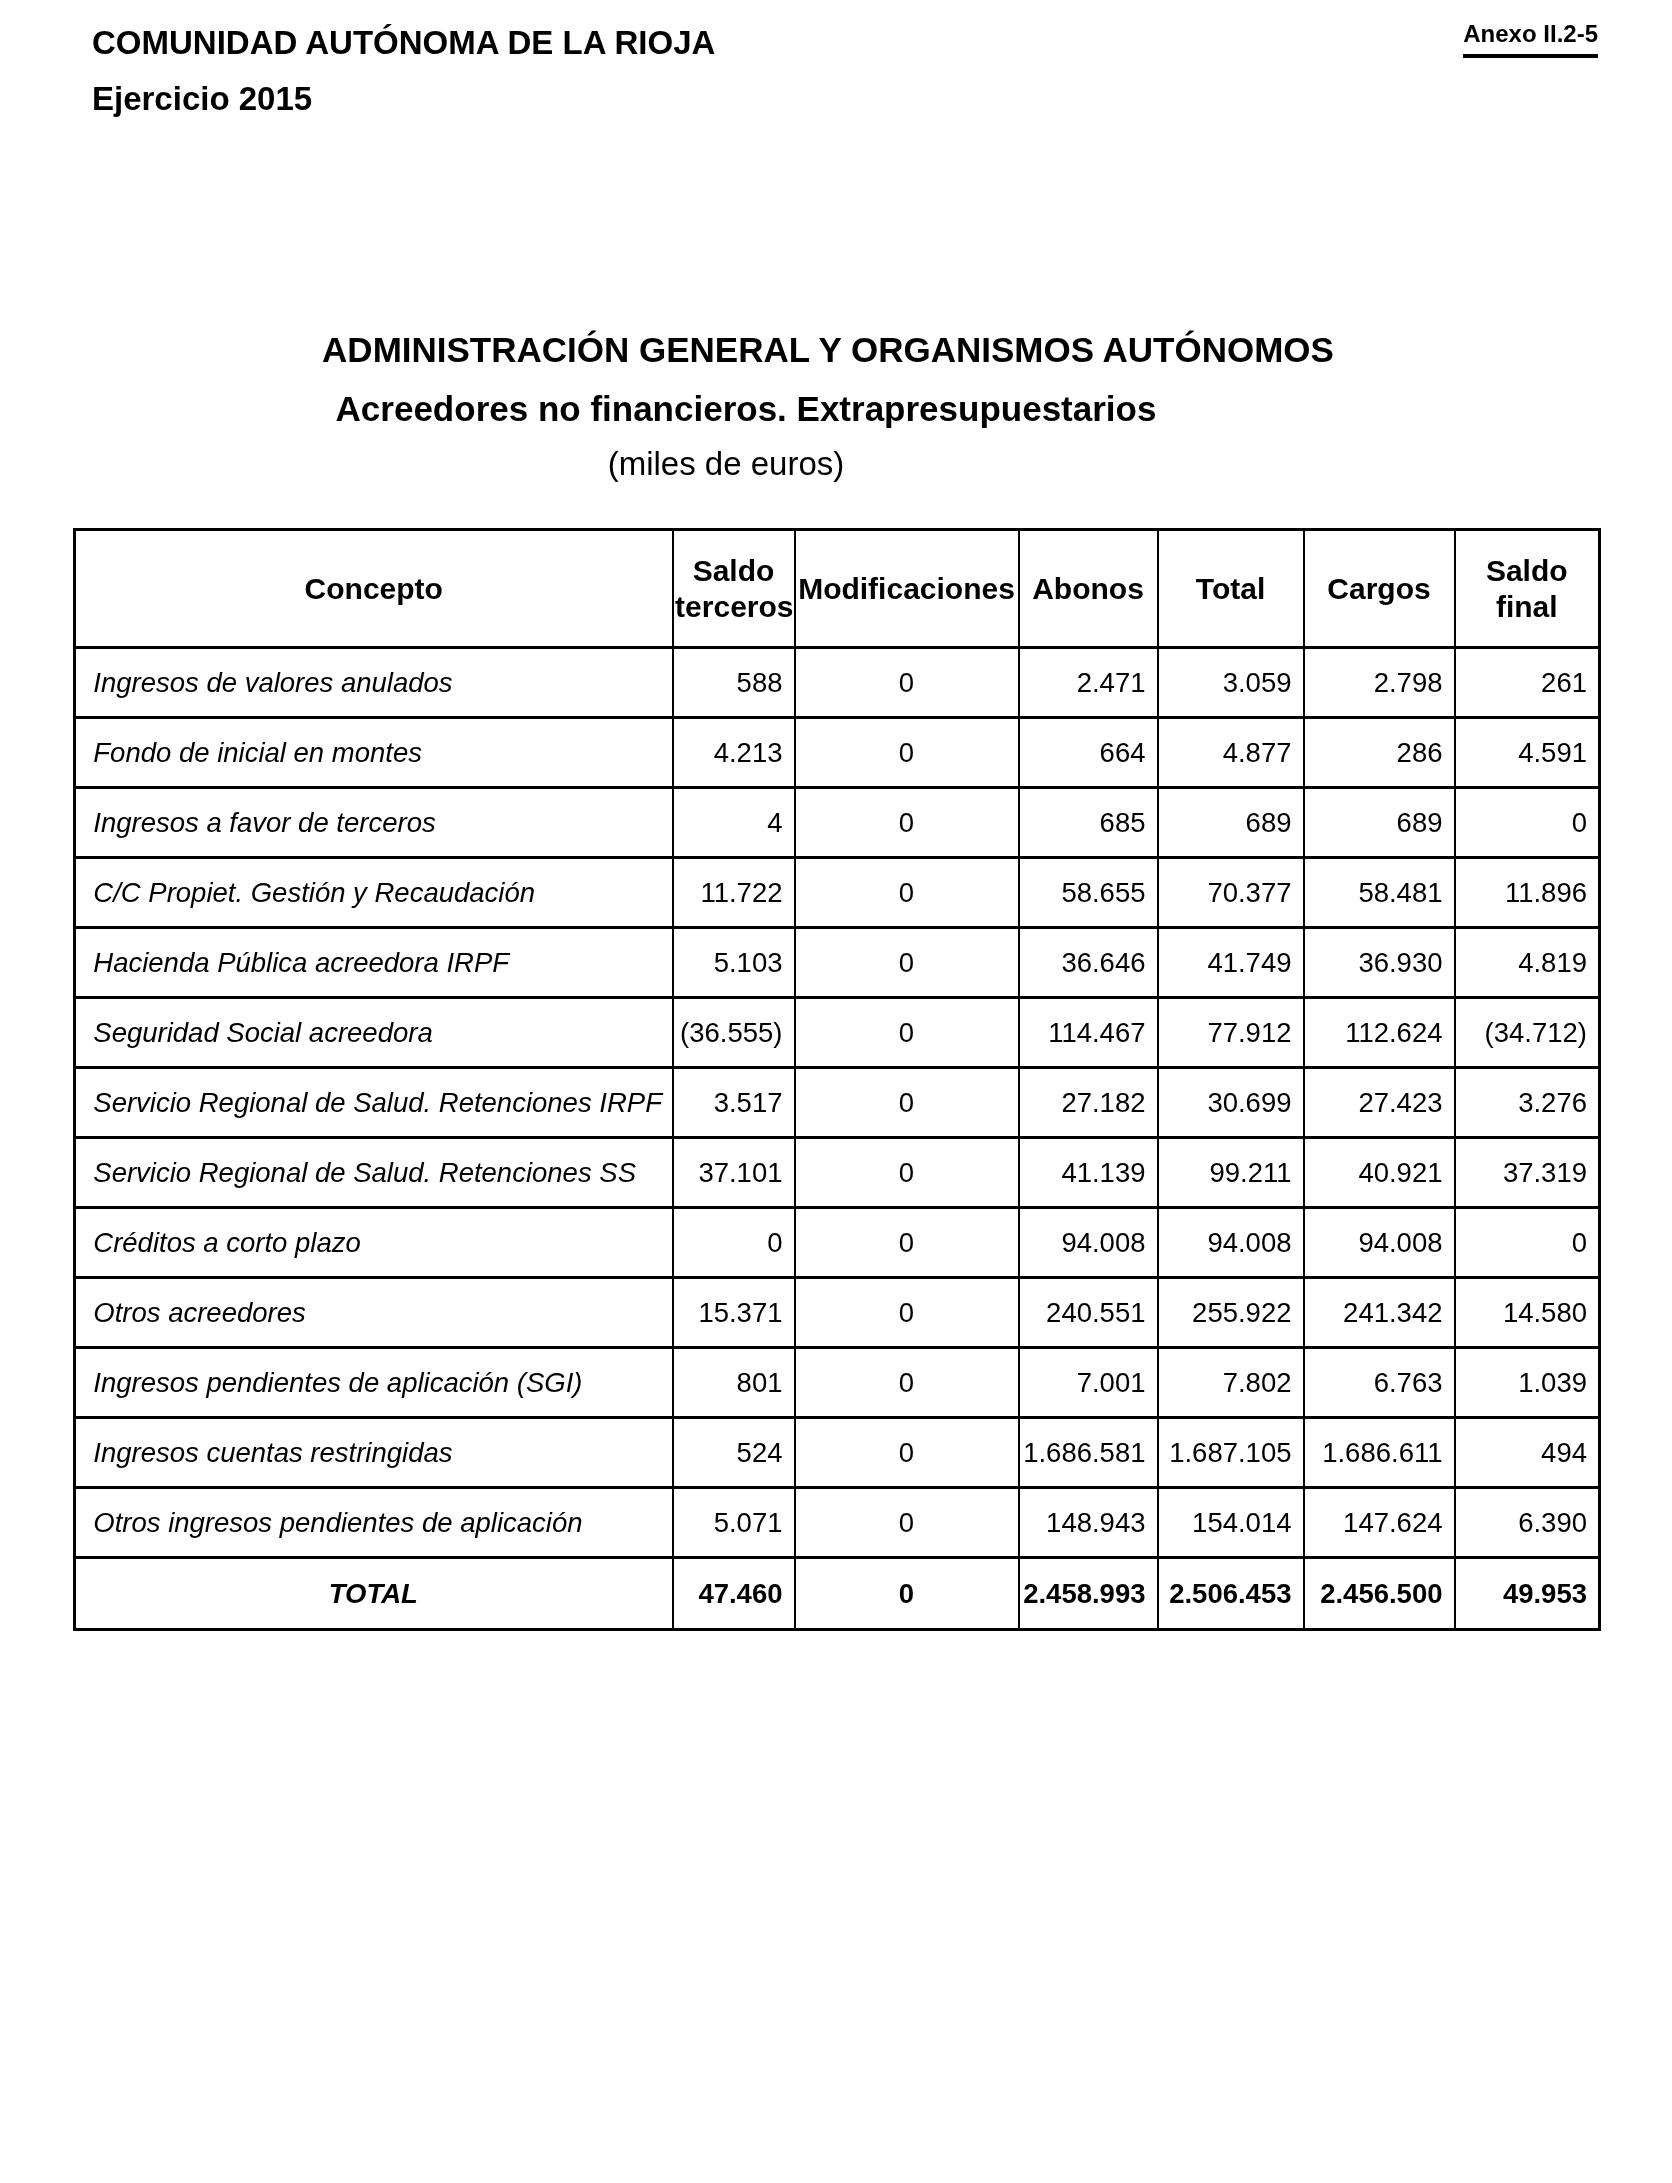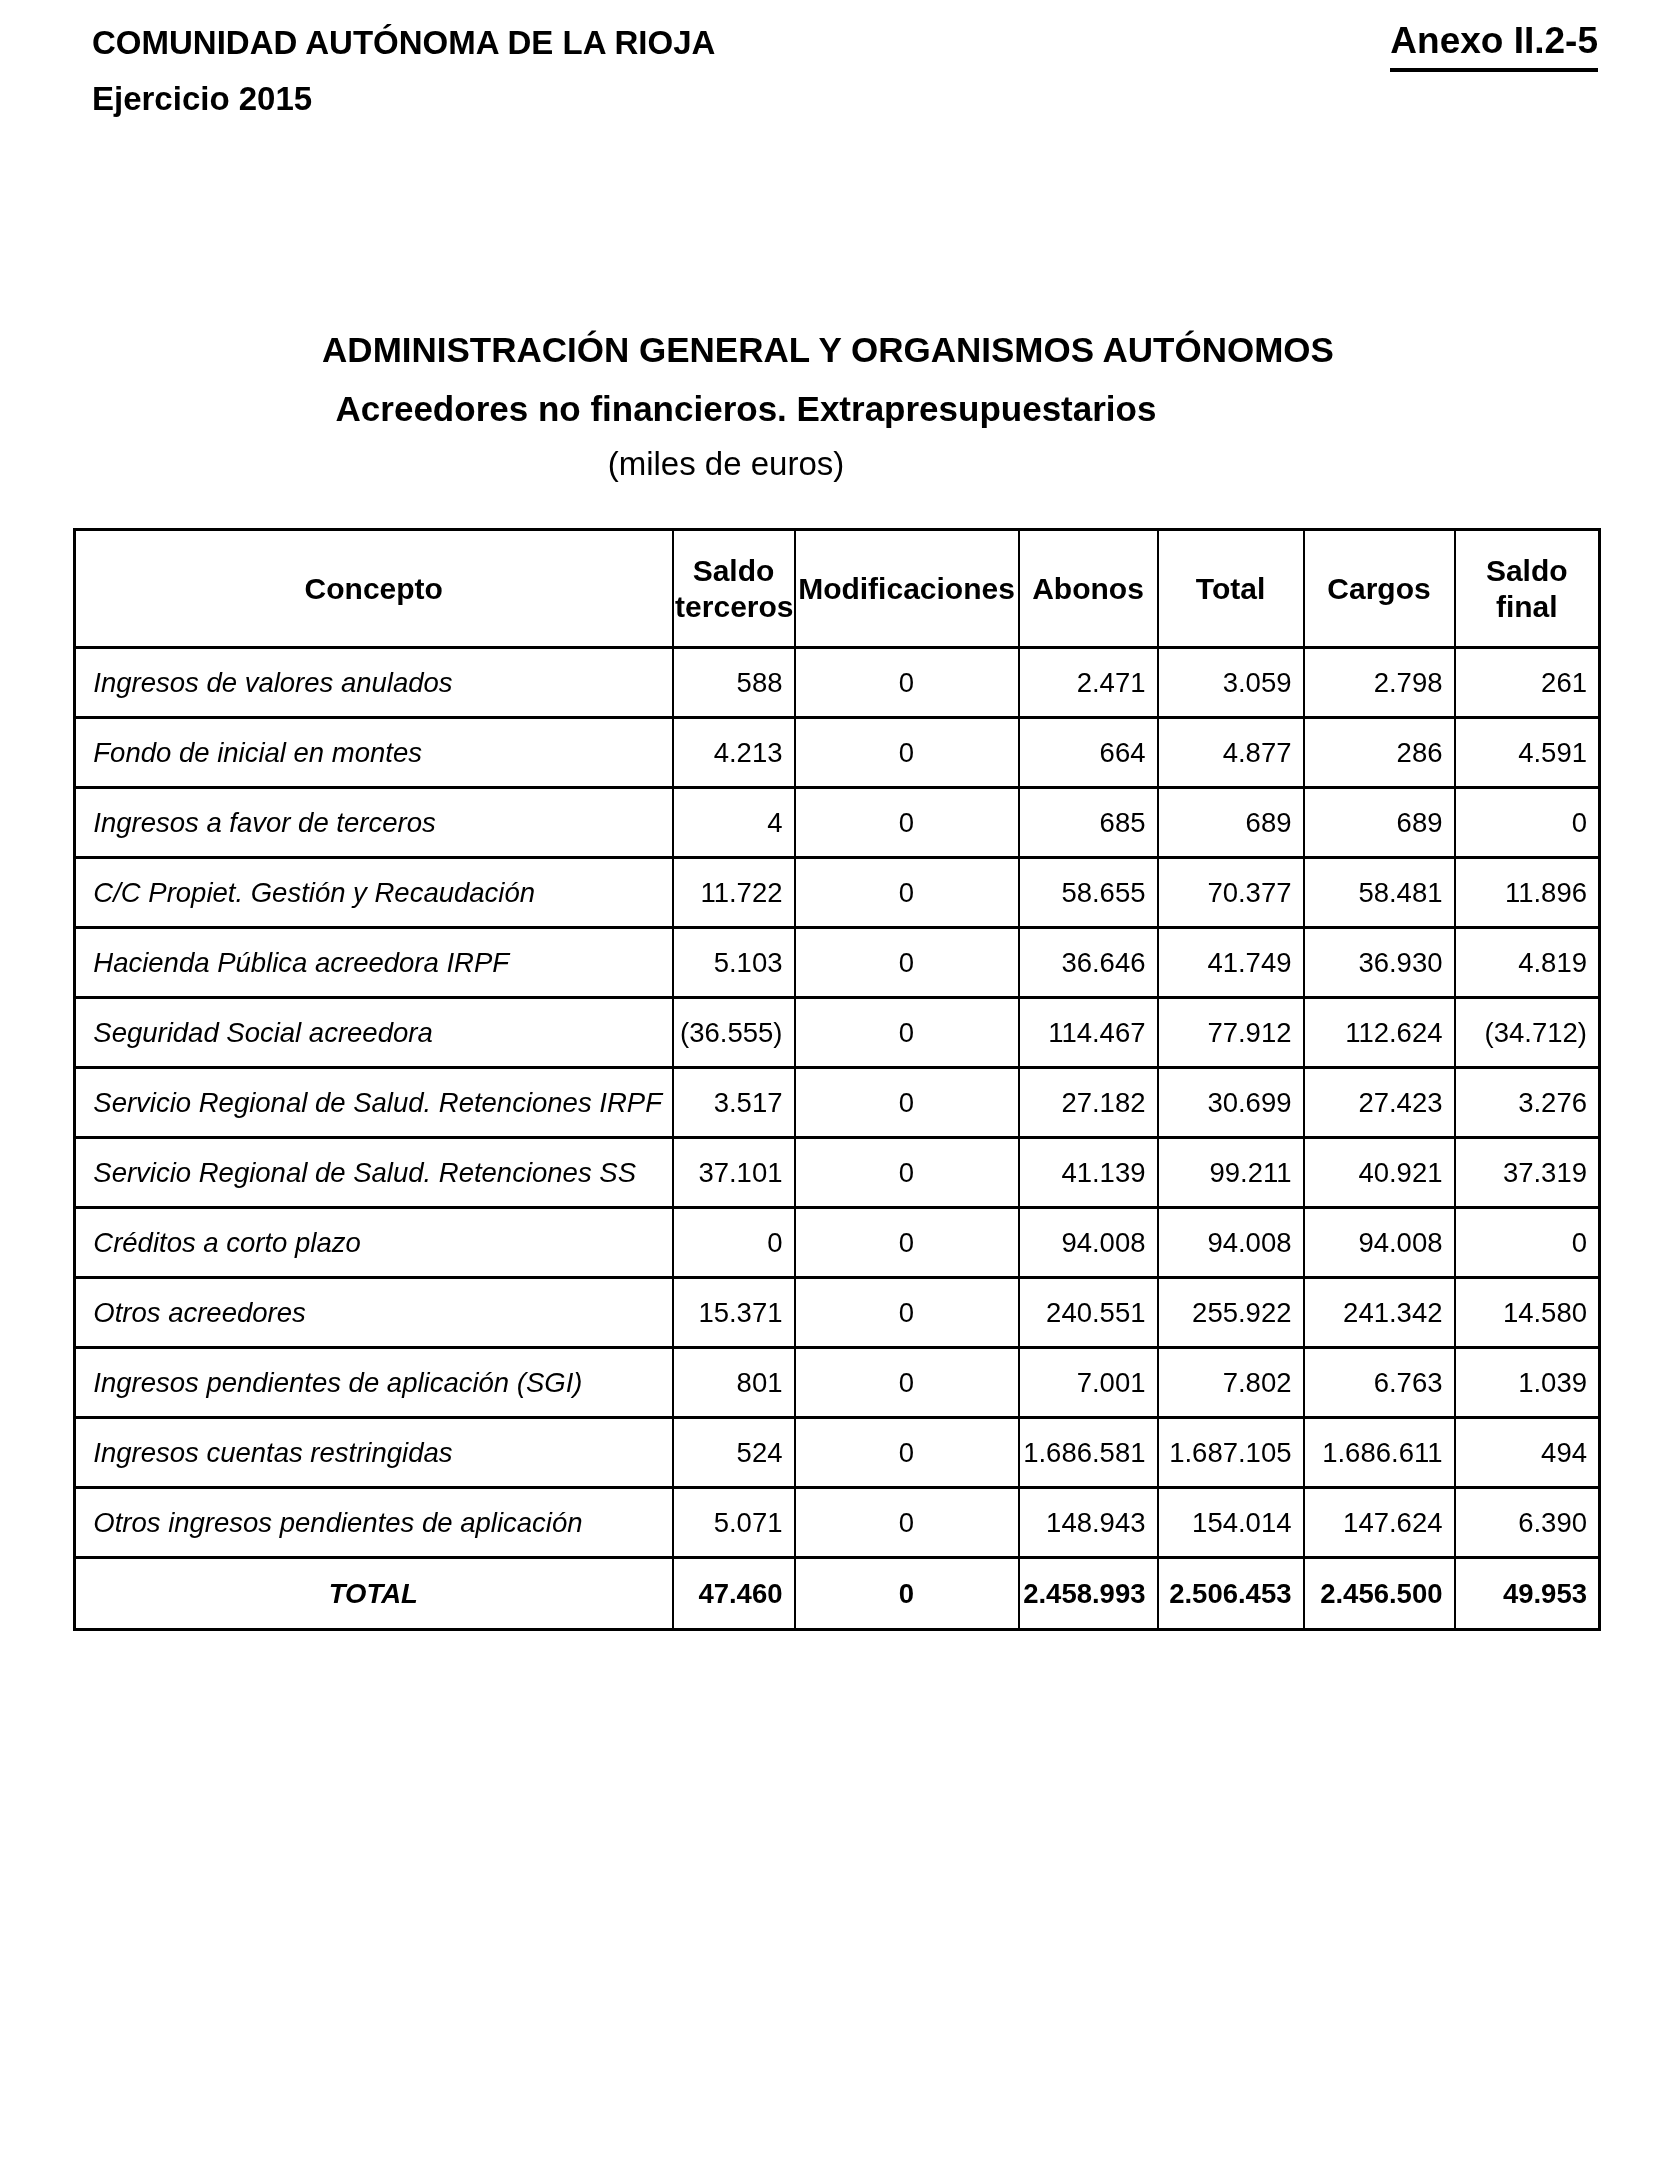--- a/index.html
+++ b/index.html
@@ -20,21 +20,21 @@
     left: 92px;
     top: 23.6px;
     font-size: 33px;
     font-weight: bold;
     letter-spacing: 0;
   }
   .annex {
     position: absolute;
     right: 74px;
     top: 20.4px;
-    font-size: 37px;
+    font-size: 24px;
     font-weight: bold;
     border-bottom: 4.7px solid #000000;
     padding-bottom: 5.5px;
   }
   .exercise {
     position: absolute;
     left: 92px;
     top: 80px;
     font-size: 33px;
     font-weight: bold;

